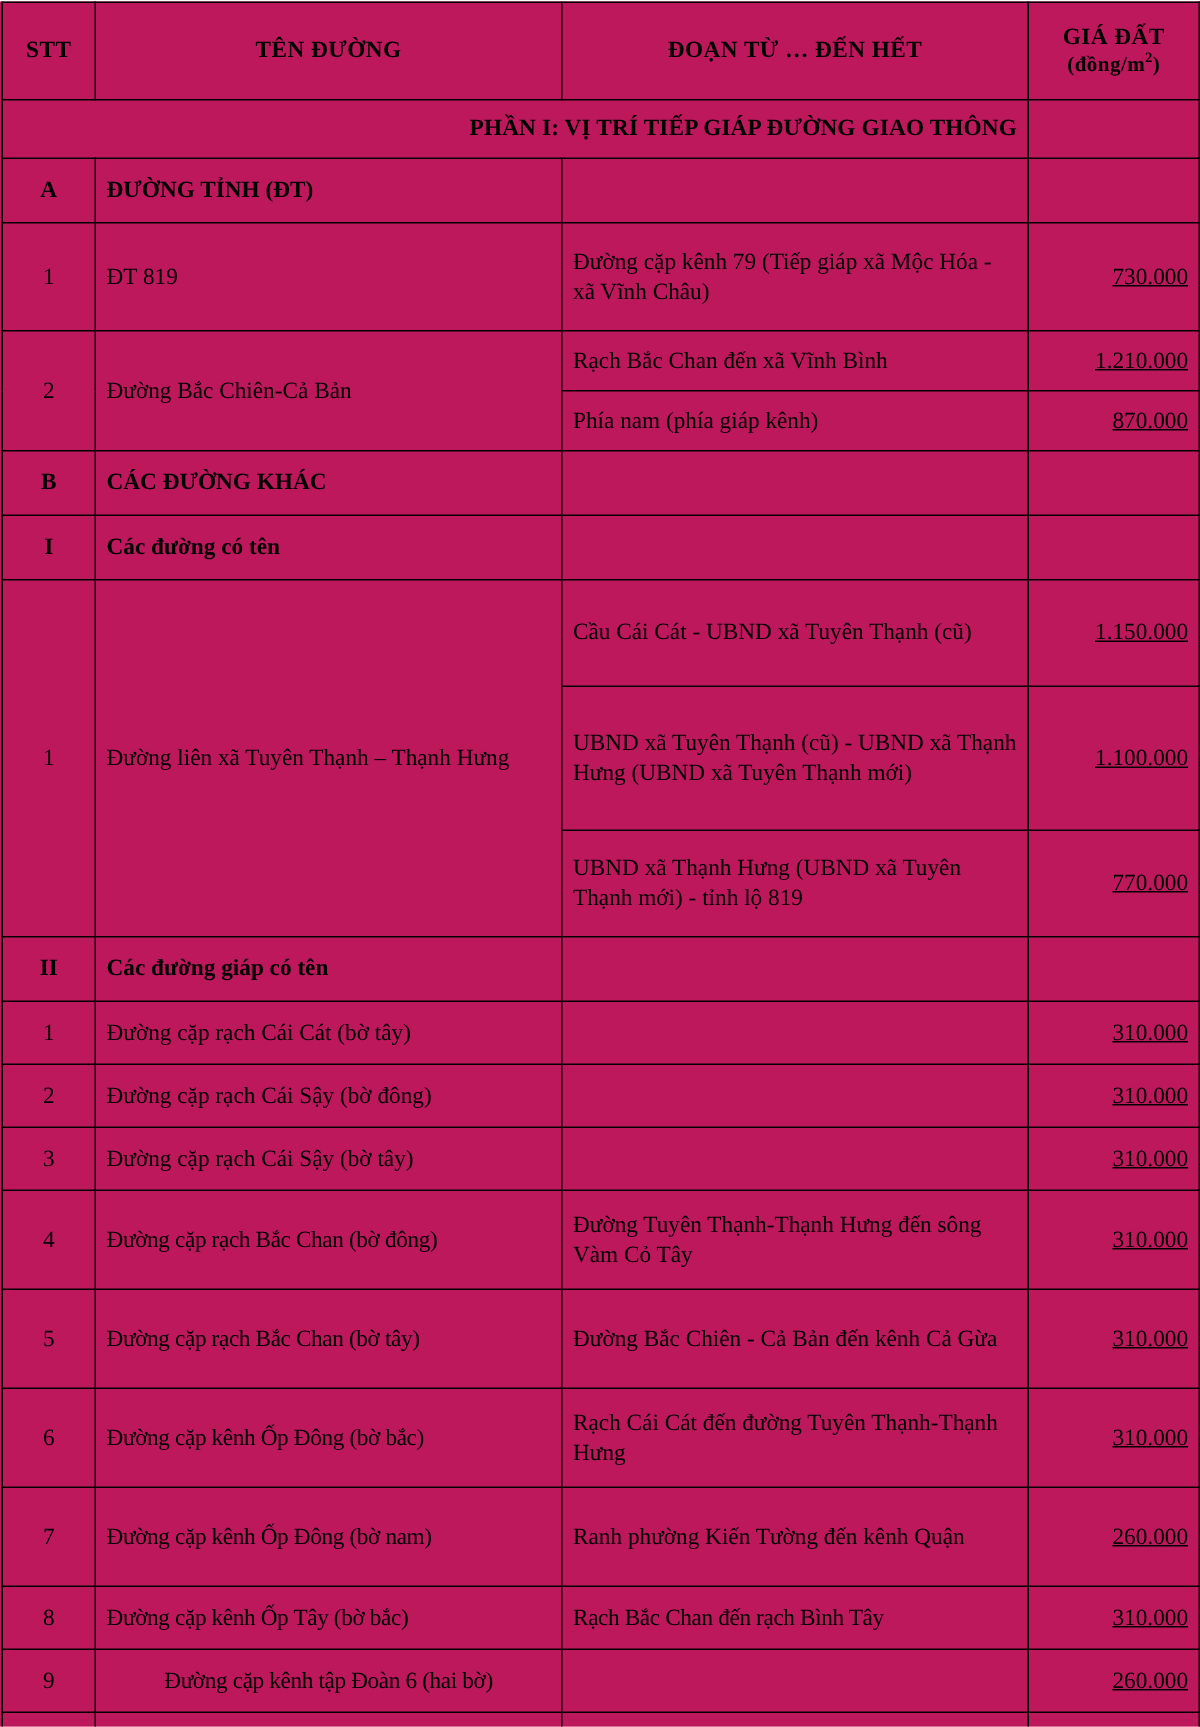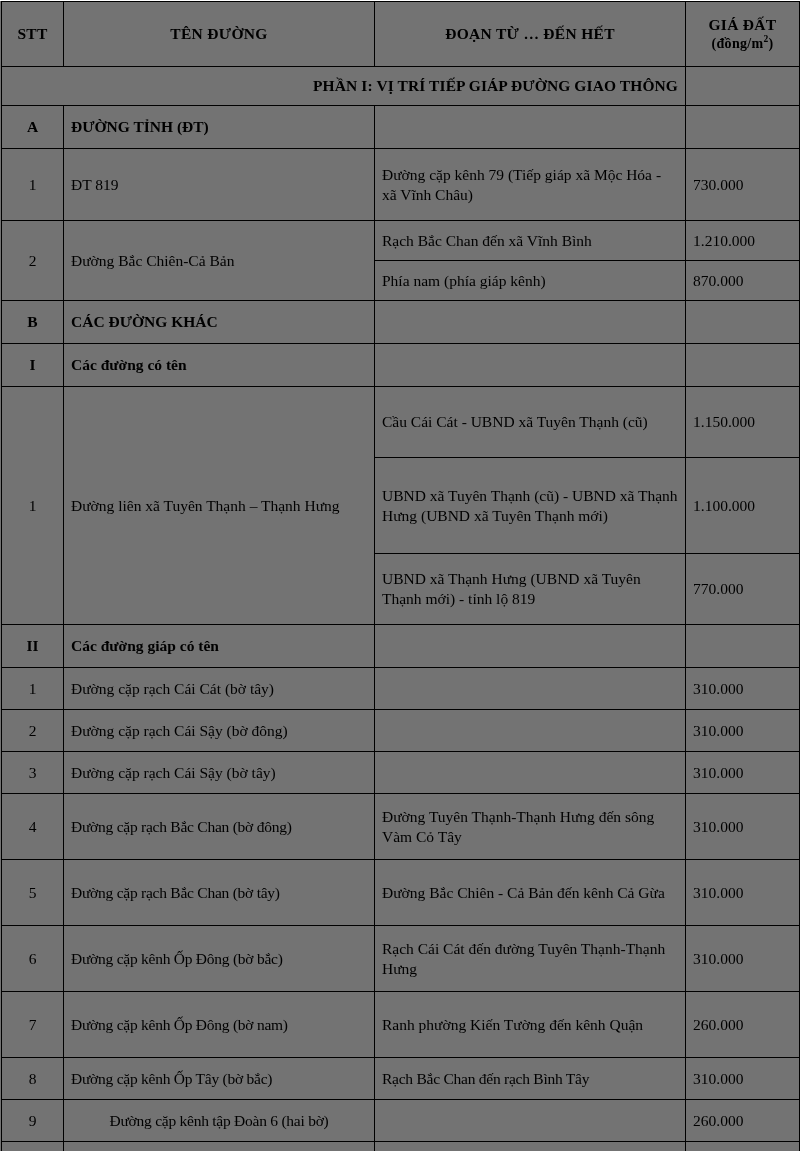--- a/index.html
+++ b/index.html
@@ -11,21 +11,21 @@
     width: 800px;
     height: 1151px;
     font-family: "Liberation Serif", "DejaVu Serif", serif;
     color: #000000;
     overflow: hidden;
   }
   #sheet {
     width: 800px;
     height: 1151px;
     position: relative;
-    background: #737373;
+    background: #be185d;
     box-sizing: border-box;
   }
   table.price-table {
     border-collapse: collapse;
     width: 798px;
     margin: 1px 0 0 1px;
     table-layout: fixed;
   }
   table.price-table td {
     border: 1px solid #000000;
@@ -40,23 +40,24 @@
   col.c-stt   { width: 62px; }
   col.c-name  { width: 311px; }
   col.c-seg   { width: 311px; }
   col.c-price { width: 114px; }
 
   .stt {
     text-align: center;
     vertical-align: middle;
   }
   .price {
-    text-align: left;
+    text-align: right;
     vertical-align: middle;
     white-space: nowrap;
+    text-decoration: underline;
   }
   .hdr {
     text-align: center;
     font-weight: bold;
     vertical-align: middle;
     letter-spacing: 0.3px;
   }
   .hdr .sub {
     display: block;
     font-size: 14px;

